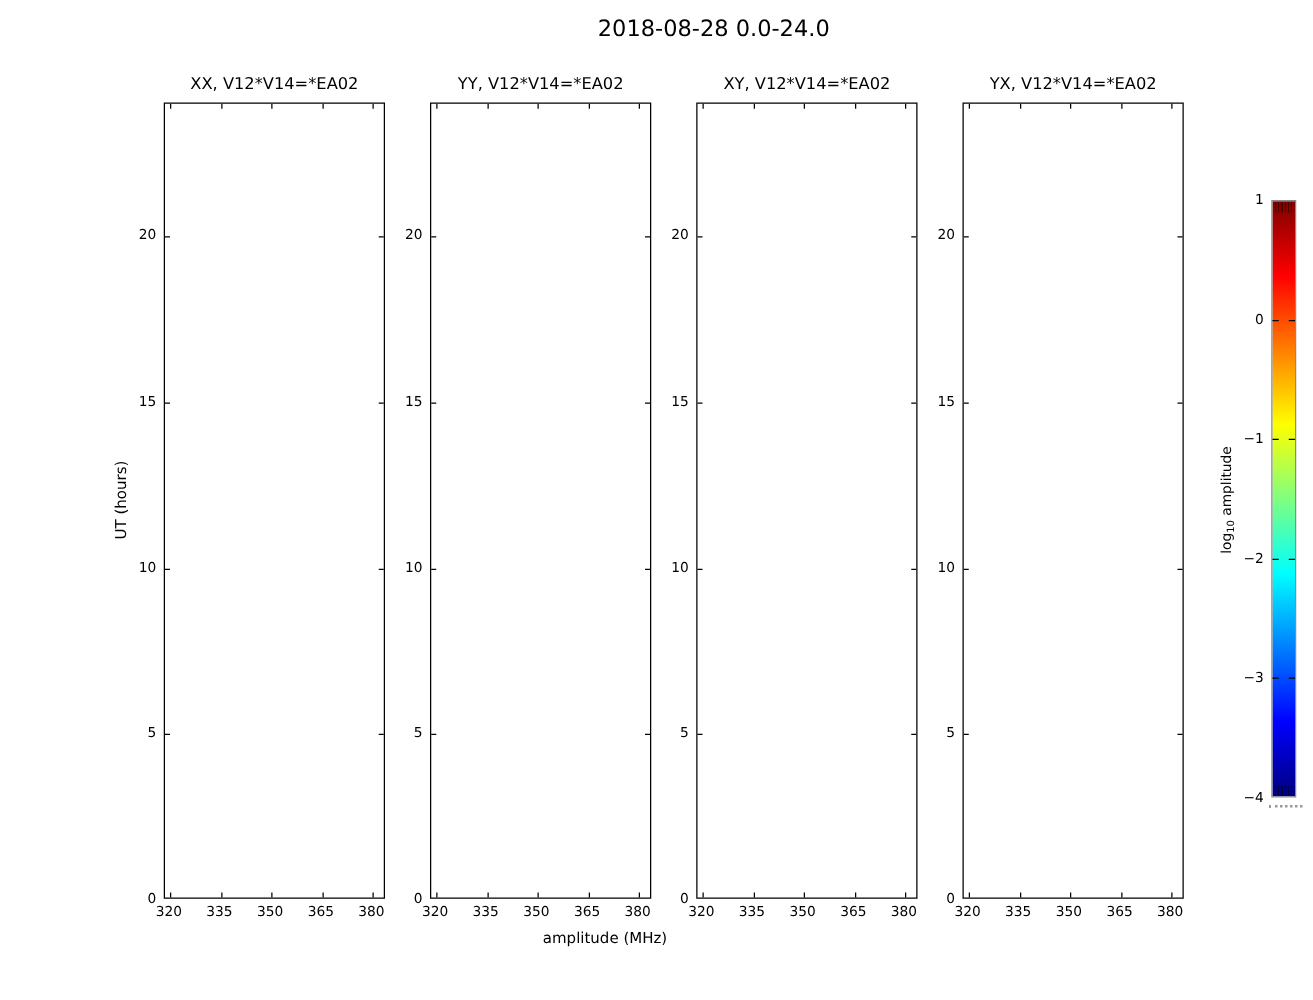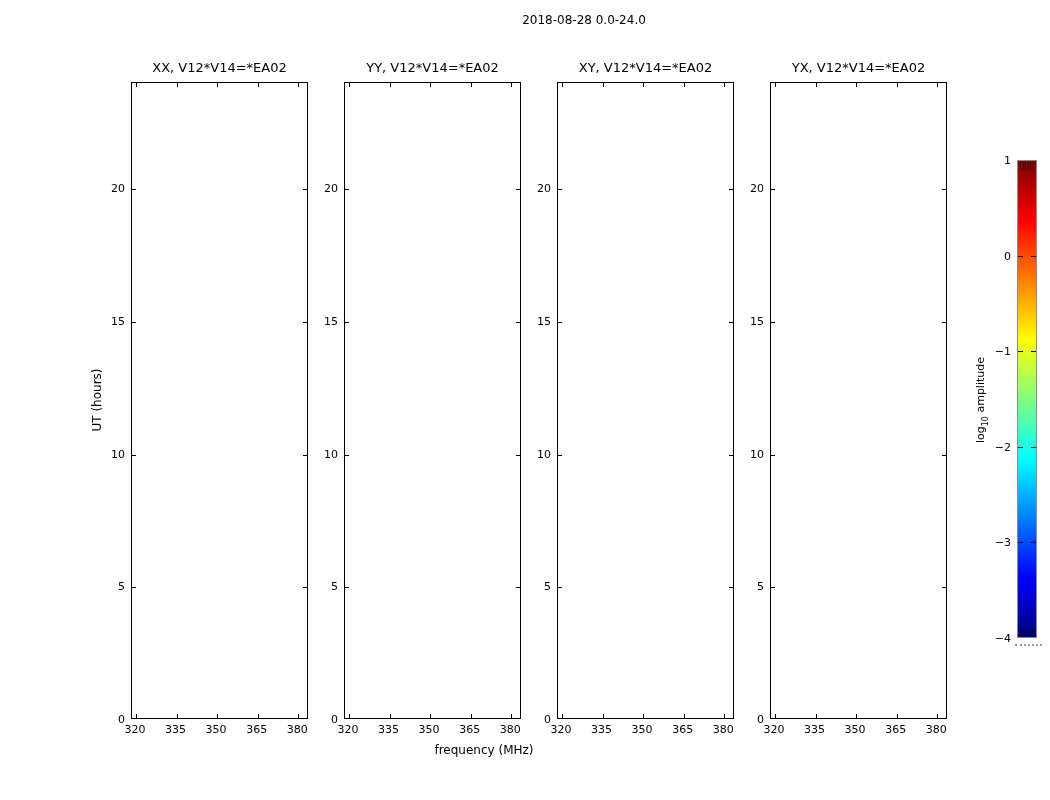--- a/index.html
+++ b/index.html
@@ -1,19 +1,19 @@
 <!DOCTYPE html>
 <html><head>
 <meta charset="utf-8">
 <style>
   html,body{margin:0;padding:0;background:#fff;}
   .fig{position:relative;width:1050px;height:800px;background:#ffffff;
        font-family:"DejaVu Sans",sans-serif;color:#000;overflow:hidden;}
-  .suptitle{position:absolute;top:13px;left:584px;transform:translateX(-50%);
-            font-size:12px;white-space:nowrap;text-align:center;}
+  .suptitle{position:absolute;top:13px;left:571px;transform:translateX(-50%);
+            font-size:18px;white-space:nowrap;text-align:center;}
   .panel{position:absolute;top:82px;width:177px;height:637px;}
   .p0{left:131px}.p1{left:344px}.p2{left:557px}.p3{left:770px}
   .ptitle{position:absolute;top:-22px;left:50%;transform:translateX(-50%);
           font-size:13px;white-space:nowrap;}
   .pbox{position:absolute;left:0;top:0;width:100%;height:100%;
         border:1px solid #000;box-sizing:border-box;background:#fff;}
   .tick{position:absolute;background:#000;}
   .xtick{width:1px;height:4px;}
   .ytick{height:1px;width:4px;}
   .ticklabel{position:absolute;font-size:11px;white-space:nowrap;line-height:13px;}
@@ -40,21 +40,21 @@
 </style>
 </head>
 <body>
 
 <div class="fig">
 
   <div class="suptitle">2018-08-28 0.0-24.0</div>
 
   <div class="axis-label ylabel-rot">UT (hours)</div>
 
-  <div class="axis-label xlabel-h">frequency (MHz)</div>
+  <div class="axis-label xlabel-h">amplitude (MHz)</div>
 
   <div class="panel p0">
     <div class="ptitle">XX, V12*V14=*EA02</div>
     <div class="pbox">
         <div class="tick xtick" style="left: 4.05344px; top: 0px;"></div>
         <div class="tick xtick" style="left: 4.05344px; bottom: 0px;"></div>
         <div class="tick xtick" style="left: 44.5878px; top: 0px;"></div>
         <div class="tick xtick" style="left: 44.5878px; bottom: 0px;"></div>
         <div class="tick xtick" style="left: 85.1221px; top: 0px;"></div>
         <div class="tick xtick" style="left: 85.1221px; bottom: 0px;"></div>

